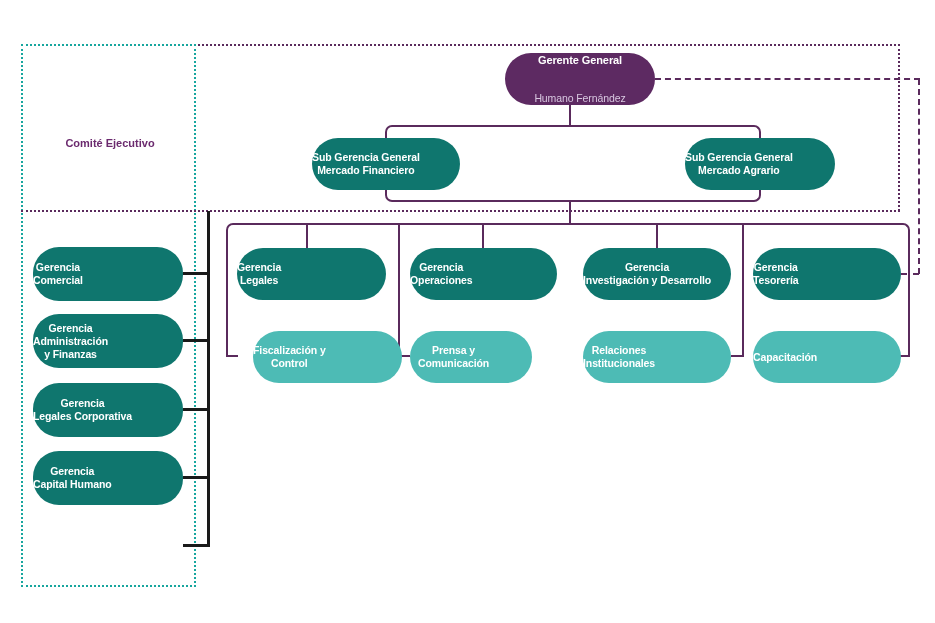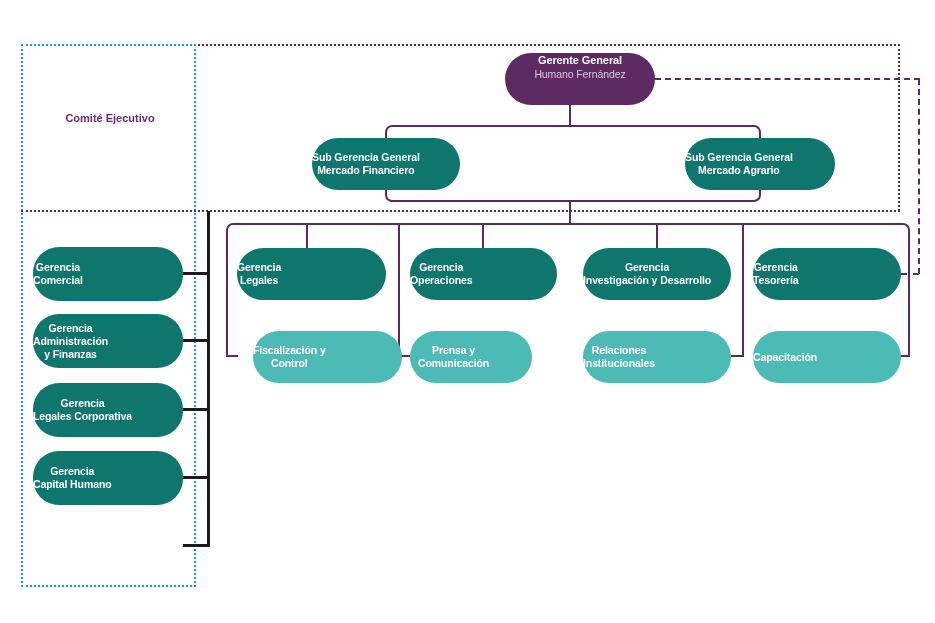--- a/index.html
+++ b/index.html
@@ -8,21 +8,21 @@
     font-family:"Liberation Sans","DejaVu Sans",sans-serif;
   }
   .abs{position:absolute;}
   
   .chart-title{
     left:30px;top:12px;width:148px;text-align:center;
     font-size:11.5px;line-height:14px;font-weight:700;font-style:italic;
     color:#474747;white-space:pre-line;letter-spacing:0.1px;
   }
   .comite-label{
-    left:40px;top:112px;width:140px;text-align:center;
+    left:40px;top:137px;width:140px;text-align:center;
     font-size:11px;font-weight:700;color:#6B2A6E;
   }
   
   .teal-region{
     left:21px;top:44px;width:175px;height:543px;
     border:2px dotted #17A69E;box-sizing:border-box;
   }
   .purple-region{
     left:198px;top:44px;width:702px;height:167px;box-sizing:border-box;
     border-top:2px dotted #5A2A5C;border-right:2px dotted #5A2A5C;
@@ -40,21 +40,21 @@
     box-sizing:border-box;border:2.5px solid #5A2A5C;border-bottom:none;
     border-radius:7px 7px 0 0;background:transparent;
   }
   .bracket-bottom{
     box-sizing:border-box;border:2.5px solid #5A2A5C;border-top:none;
     border-radius:0 0 7px 7px;background:transparent;
   }
   .bline{background:#1A1A1A;}
   
   .node{
-    display:flex;align-items:center;justify-content:flex-start;text-align:center;
+    display:flex;align-items:center;justify-content:space-between;text-align:center;
     color:#ffffff;font-weight:700;font-size:10.5px;line-height:13px;
     letter-spacing:-0.1px;white-space:pre-line;box-sizing:border-box;border-radius:26px;
   }
   .node.purple{background:#0f766e;}
   .node.teal{background:#4DBBB5;}
   .node.dark{background:#5D2A62;flex-direction:column;}
   .gg-title{font-size:11px;line-height:14px;font-weight:700;color:#ffffff;}
   .gg-name{font-size:10.5px;line-height:14px;font-weight:400;color:#D8C7E0;}
 </style>
 </head>

